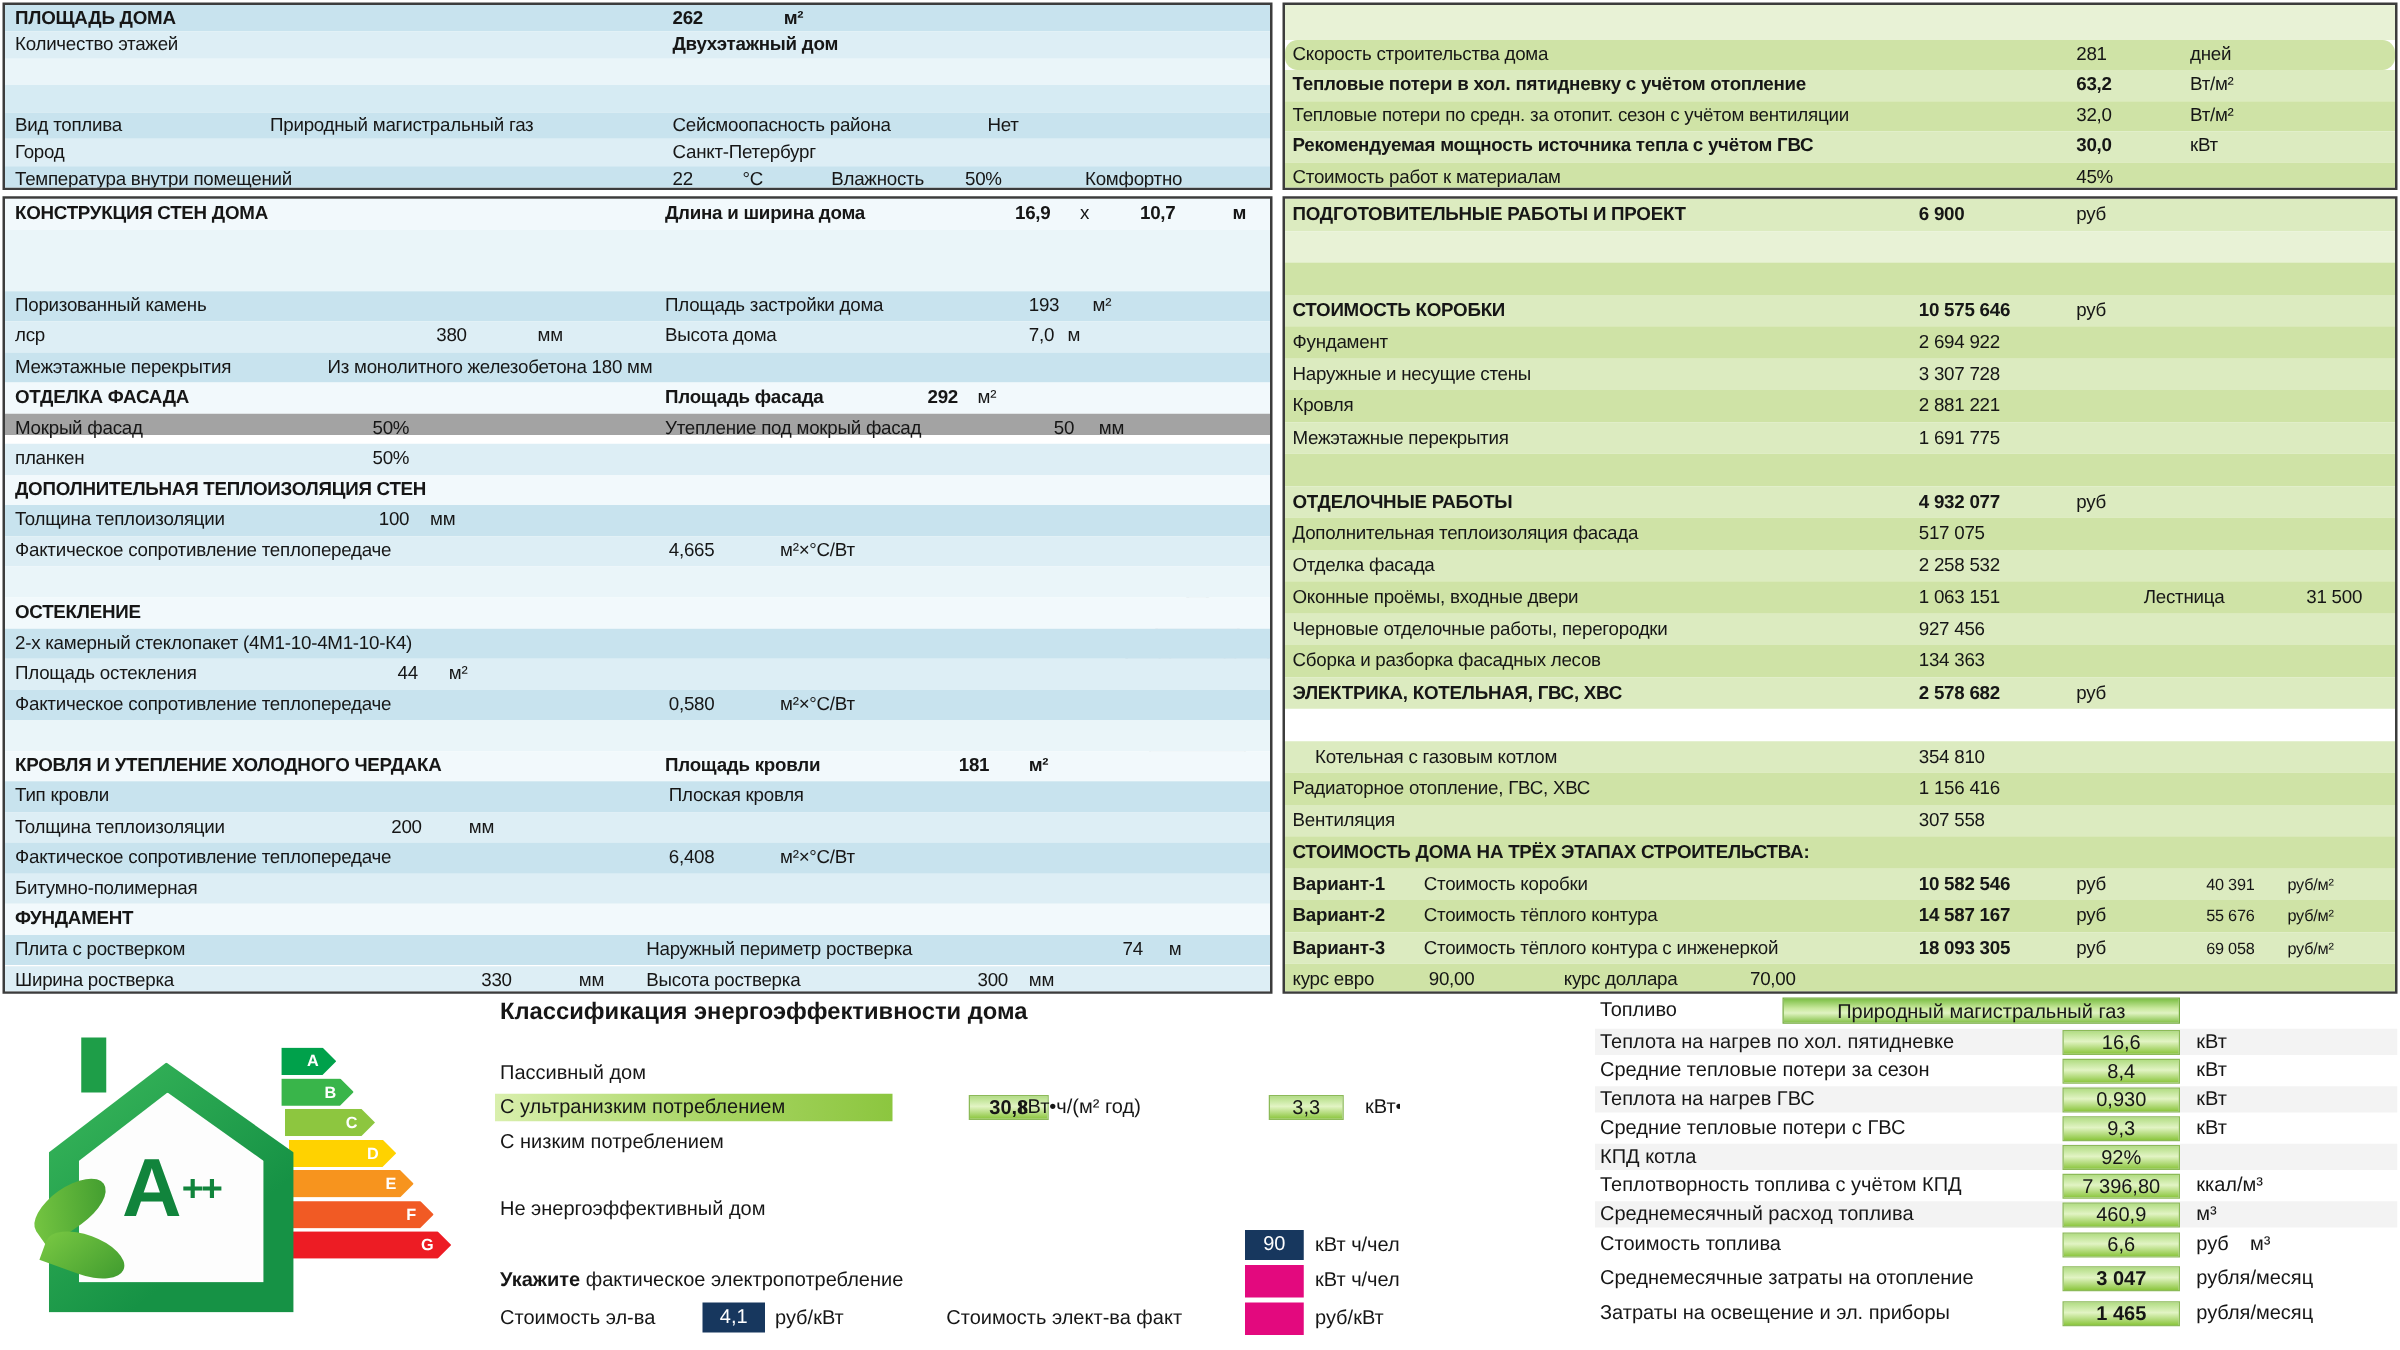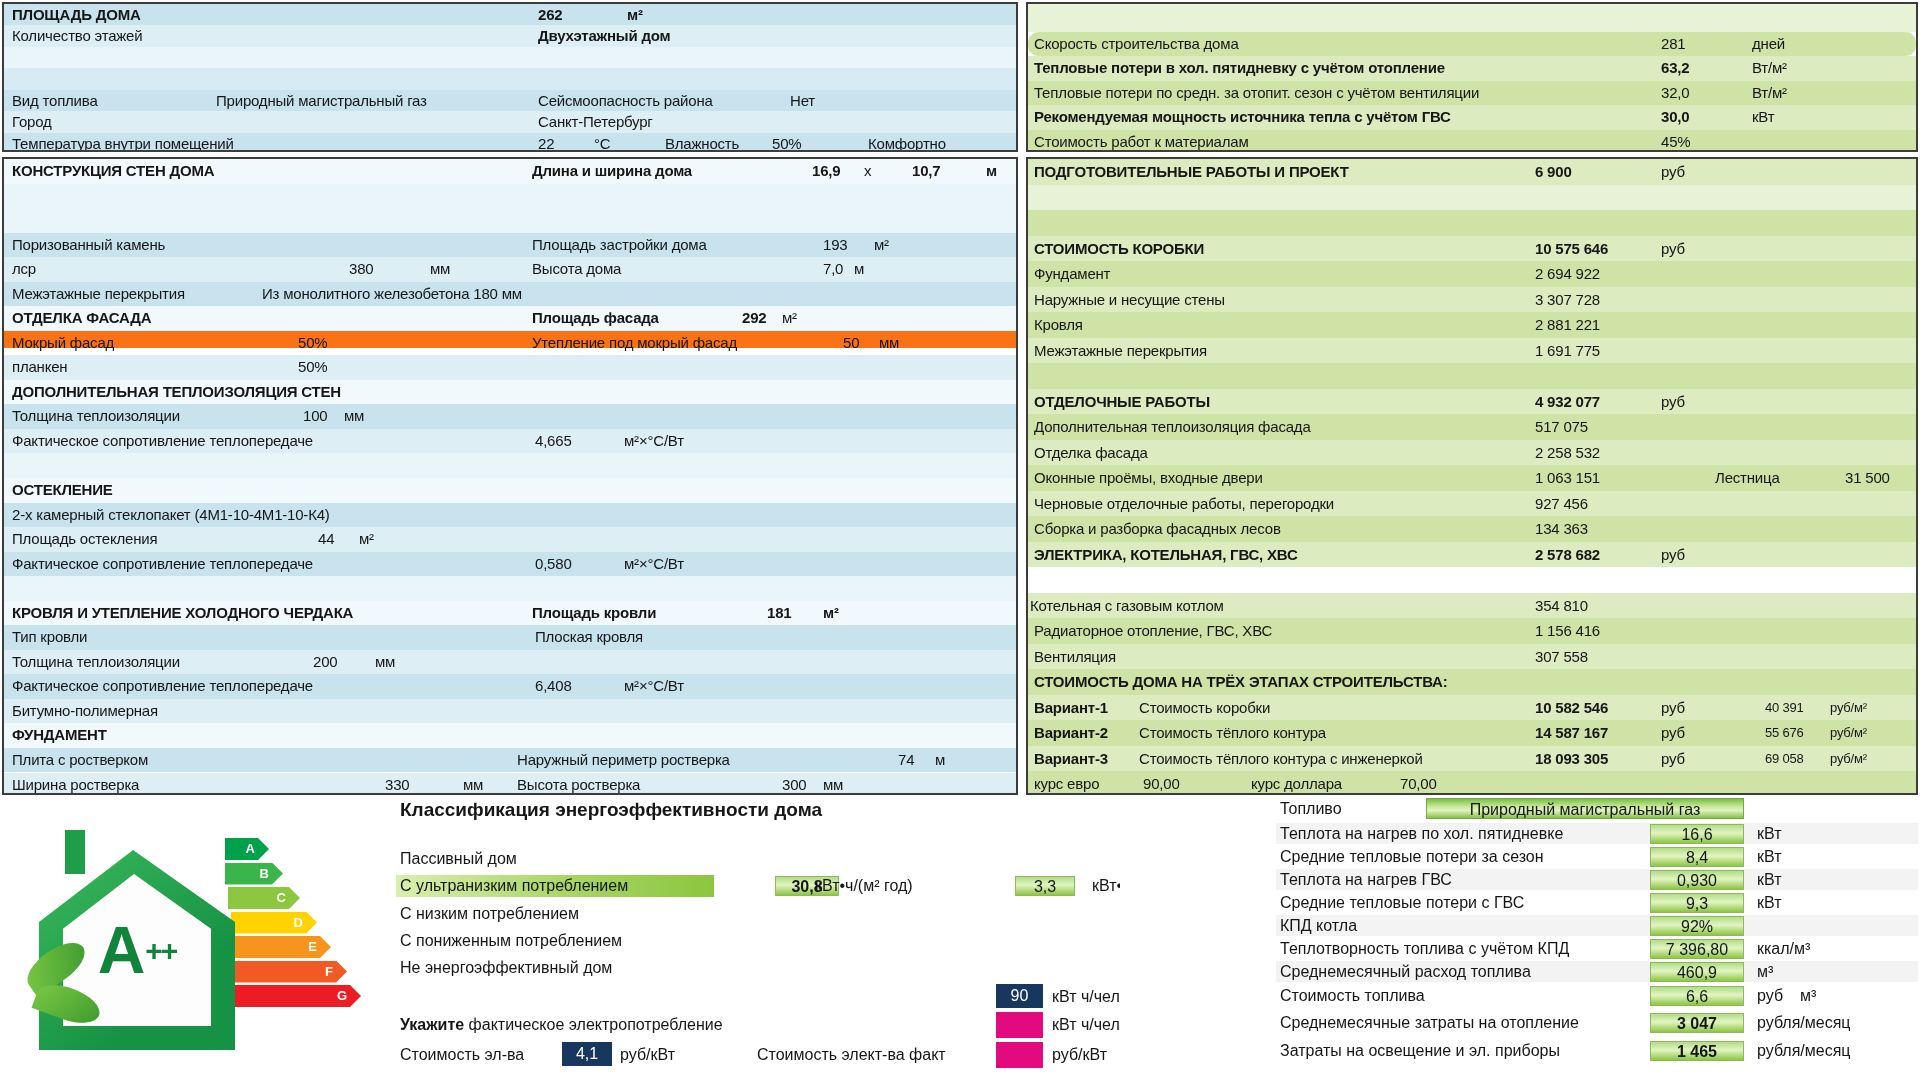--- a/index.html
+++ b/index.html
@@ -173,21 +173,21 @@
       <div class="row" style="top: 122.7px; height: 24.54px; line-height: 24.54px; background: rgb(200, 227, 238);">
         <span class="cell" style="left: 8px;">Межэтажные перекрытия</span>
         <span class="cell" style="left: 258px;">Из монолитного железобетона 180 мм</span>
       </div>
       <div class="row" style="top: 147.24px; height: 24.54px; line-height: 24.54px; background: rgb(242, 249, 252);">
         <span class="cell b" style="left: 8px;">ОТДЕЛКА ФАСАДА</span>
         <span class="cell b" style="left: 528px;">Площадь фасада</span>
         <span class="cell b" style="left: 738px;">292</span>
         <span class="cell" style="left: 778px;">м²</span>
       </div>
-      <div class="row" style="top: 171.78px; height: 17px; line-height: 24.54px; background: #f97316;">
+      <div class="row" style="top: 171.78px; height: 17px; line-height: 24.54px; background: #a3a3a3;">
         <span class="cell" style="left: 8px;">Мокрый фасад</span>
         <span class="cell" style="left: 294px;">50%</span>
         <span class="cell" style="left: 528px;">Утепление под мокрый фасад</span>
         <span class="cell" style="left: 839px;">50</span>
         <span class="cell" style="left: 875px;">мм</span>
       </div>
       <div class="row" style="top: 196.32px; height: 24.54px; line-height: 24.54px; background: rgb(221, 238, 245);">
         <span class="cell" style="left: 8px;">планкен</span>
         <span class="cell" style="left: 294px;">50%</span>
       </div>
@@ -319,21 +319,21 @@
       <div class="row" style="top: 357.28px; height: 25.52px; line-height: 25.52px; background: rgb(207, 227, 166);">
         <span class="cell" style="left: 6px;">Сборка и разборка фасадных лесов</span>
         <span class="cell" style="left: 507px;">134 363</span>
       </div>
       <div class="row" style="top: 382.8px; height: 25.52px; line-height: 25.52px; background: rgb(220, 235, 192);">
         <span class="cell b" style="left: 6px;">ЭЛЕКТРИКА, КОТЕЛЬНАЯ, ГВС, ХВС</span>
         <span class="cell b" style="left: 507px;">2 578 682</span>
         <span class="cell" style="left: 633px;">руб</span>
       </div>
       <div class="row" style="top: 433.84px; height: 25.52px; line-height: 25.52px; background: rgb(220, 235, 192);">
-        <span class="cell" style="left: 2px;">Котельная с газовым котлом</span>
+        <span class="cell" style="left: 24px;">Котельная с газовым котлом</span>
         <span class="cell" style="left: 507px;">354 810</span>
       </div>
       <div class="row" style="top: 459.36px; height: 25.52px; line-height: 25.52px; background: rgb(207, 227, 166);">
         <span class="cell" style="left: 6px;">Радиаторное отопление, ГВС, ХВС</span>
         <span class="cell" style="left: 507px;">1 156 416</span>
       </div>
       <div class="row" style="top: 484.88px; height: 25.52px; line-height: 25.52px; background: rgb(220, 235, 192);">
         <span class="cell" style="left: 6px;">Вентиляция</span>
         <span class="cell" style="left: 507px;">307 558</span>
       </div>
@@ -380,23 +380,20 @@
       </div>
       <div class="row" style="top: 79px; height: 22px; line-height: 22px;">
         <span class="cell box hl" style="left: 0px; width: 318px;">С ультранизким потреблением</span>
         <span class="cell box green b" style="left: 338px; width: 64px; margin-left: 41px;">30,8</span>
         <span class="cell" style="left: 419px;">кВт•ч/(м² год)</span>
         <span class="cell box green" style="left: 619px; width: 60px;">3,3</span>
         <span class="cell" style="left: 696px;">кВт•ч/(м³ год)</span>
       </div>
       <div class="row" style="top: 107px; height: 22px; line-height: 22px;">
         <span class="cell" style="left: 4px;">С низким потреблением</span>
-      </div>
-      <div class="row" style="top: 134px; height: 22px; line-height: 22px;">
-        <span class="cell" style="left: 4px;">С пониженным потреблением</span>
       </div>
       <div class="row" style="top: 161px; height: 22px; line-height: 22px;">
         <span class="cell" style="left: 4px;">Не энергоэффективный дом</span>
       </div>
       <div class="row" style="top: 188px; height: 26px; line-height: 26px;">
         <span class="cell box navy" style="left: 600px; width: 47px;">90</span>
         <span class="cell" style="left: 656px;">кВт ч/чел в месяц</span>
       </div>
       <div class="row" style="top: 216px; height: 26px; line-height: 26px;">
         <span class="cell" style="left: 4px;"><span class="b">Укажите </span><span>фактическое электропотребление</span></span>

